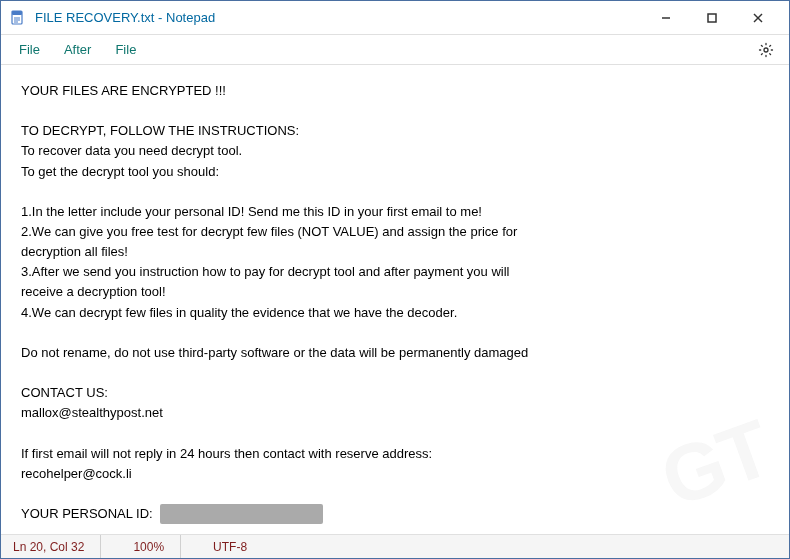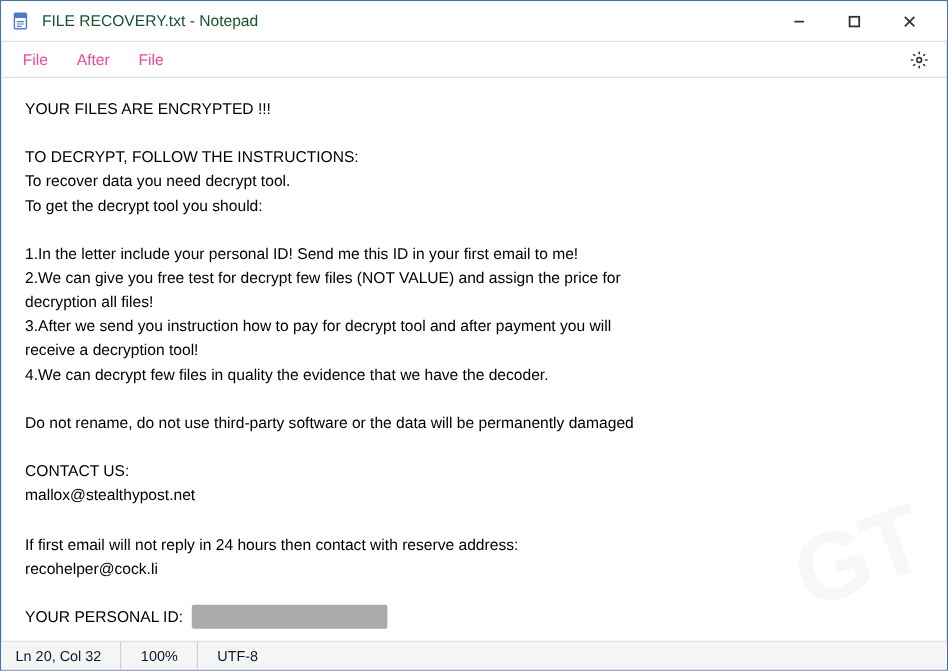--- a/index.html
+++ b/index.html
@@ -46,21 +46,21 @@
     }
 
     .title-bar-icon svg {
       width: 16px;
       height: 16px;
     }
 
     .title-bar-text {
       flex: 1;
       font-size: 13px;
-      color: #14532d;
+      color: #0369a1;
     }
 
     .title-bar-controls {
       display: flex;
       gap: 0;
     }
 
     .title-btn {
       width: 46px;
       height: 34px;
@@ -85,21 +85,21 @@
       align-items: center;
       padding: 0 8px;
       border-bottom: 1px solid #e0e0e0;
       flex-shrink: 0;
       gap: 4px;
     }
 
     .menu-item {
       padding: 4px 10px;
       font-size: 13px;
-      color: #ec4899;
+      color: #0f766e;
       cursor: pointer;
       border-radius: 3px;
     }
 
     .menu-settings {
       margin-left: auto;
       width: 30px;
       height: 26px;
       display: flex;
       align-items: center;
@@ -140,23 +140,23 @@
     }
 
     .status-bar {
       height: 24px;
       background: #f5f5f5;
       border-top: 1px solid #e0e0e0;
       display: flex;
       align-items: center;
       padding: 0 12px;
       font-size: 12px;
-      color: #0f172a;
+      color: #7f1d1d;
       flex-shrink: 0;
-      gap: 0;
+      gap: 16px;
     }
 
     .status-item {
       padding: 0 16px;
       border-right: 1px solid #d0d0d0;
       height: 100%;
       display: flex;
       align-items: center;
     }
 

